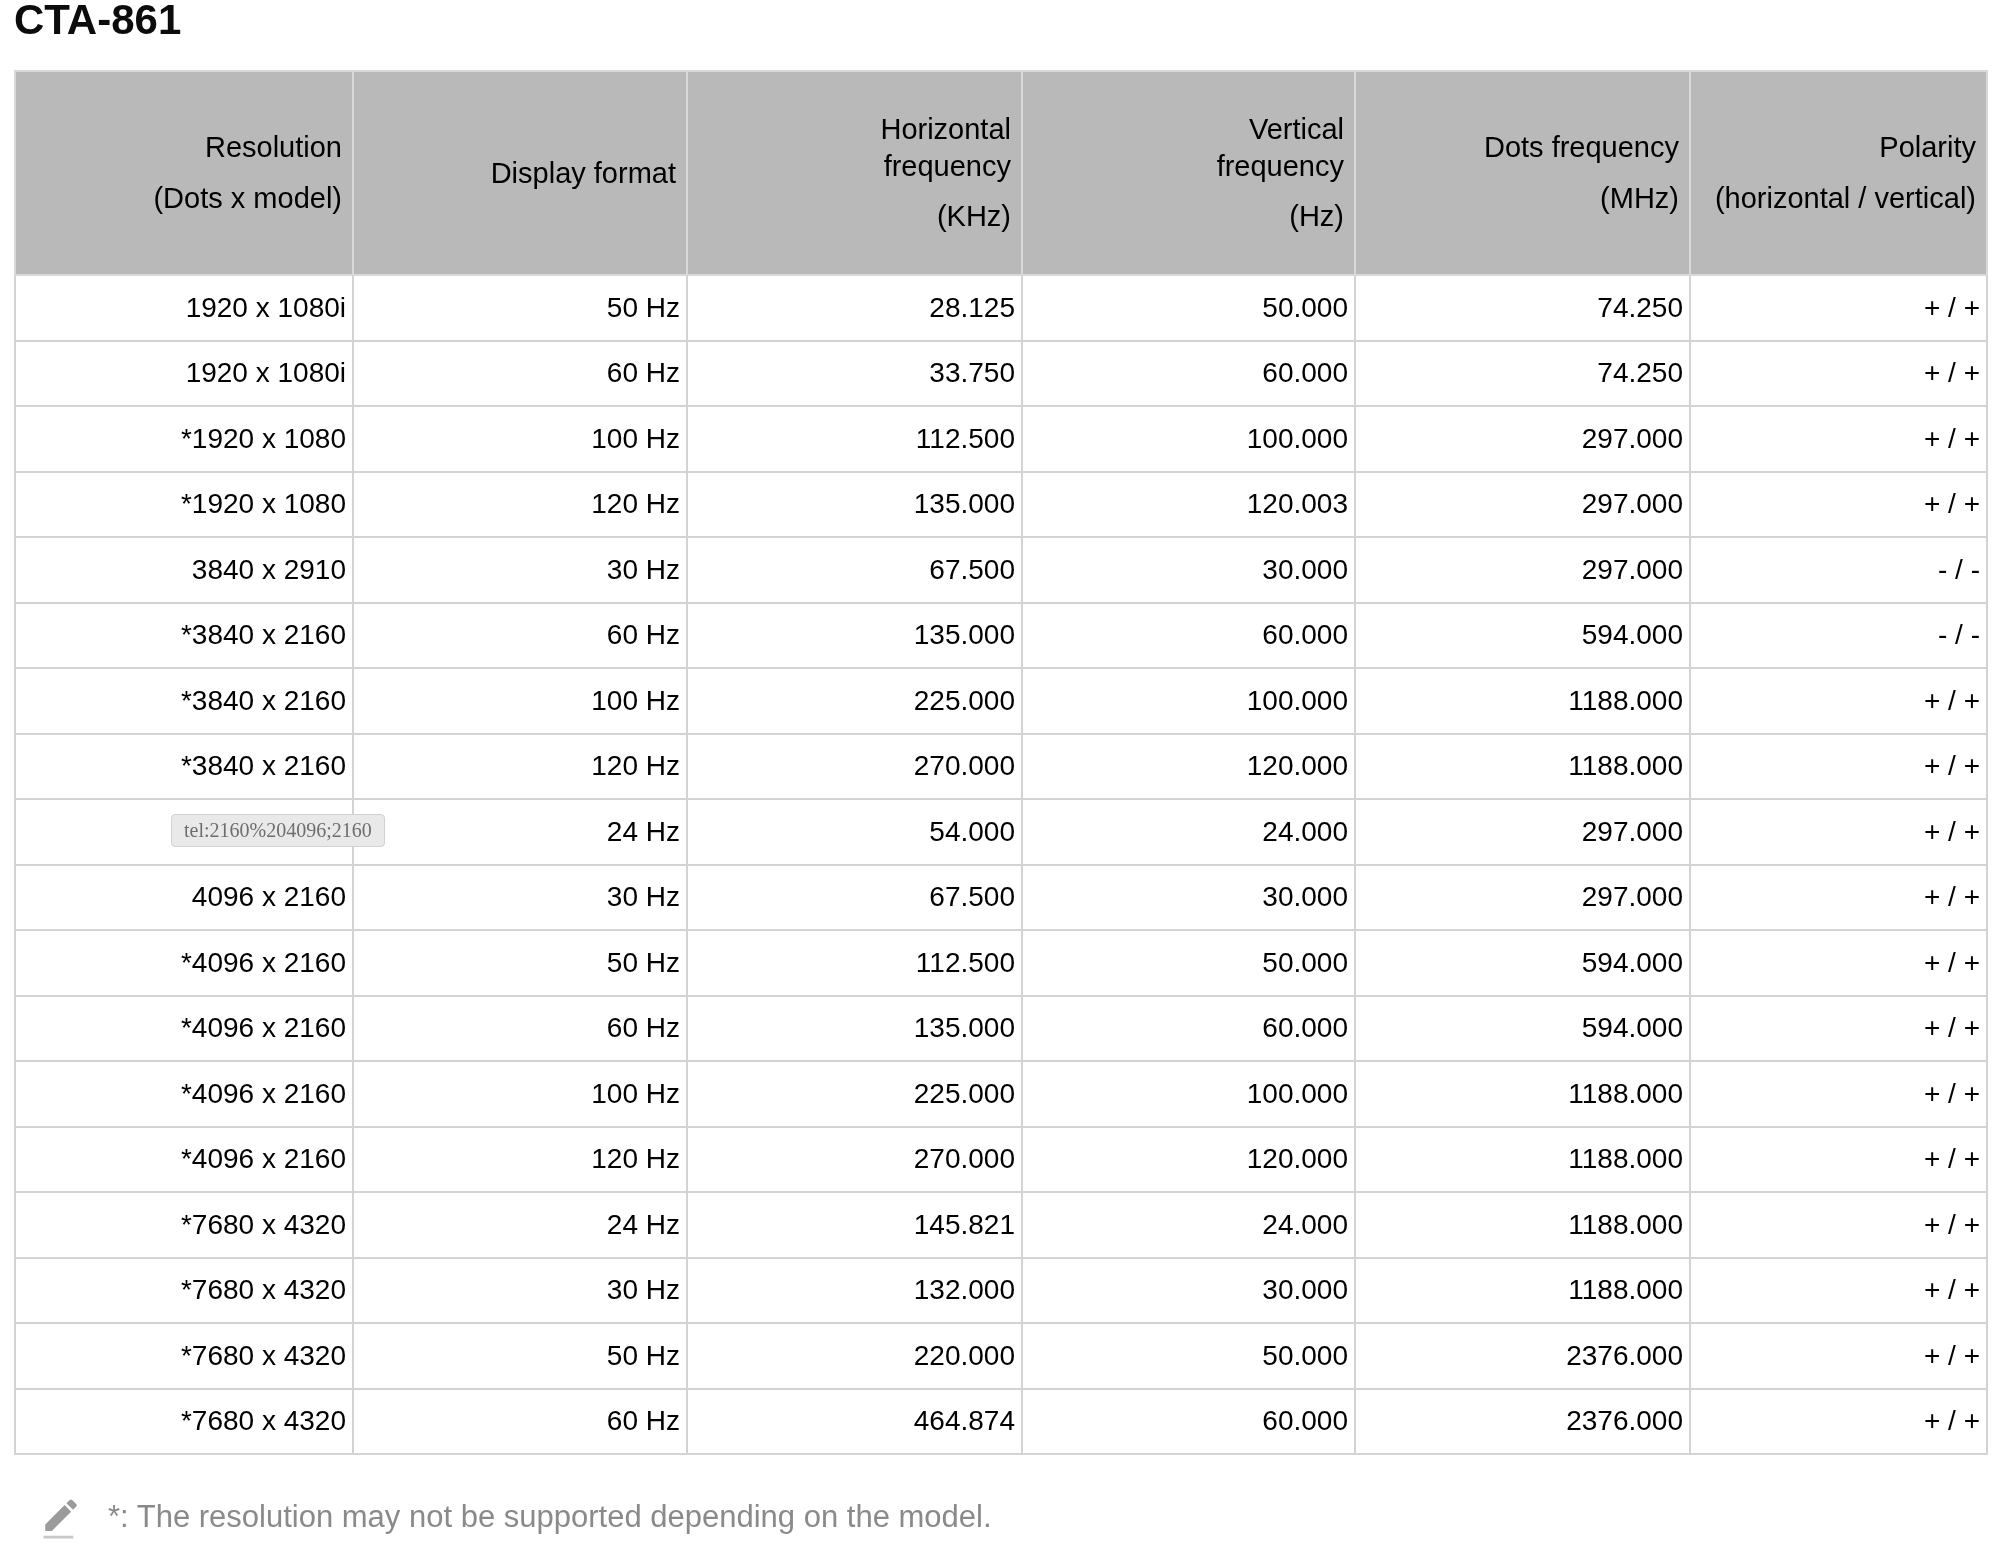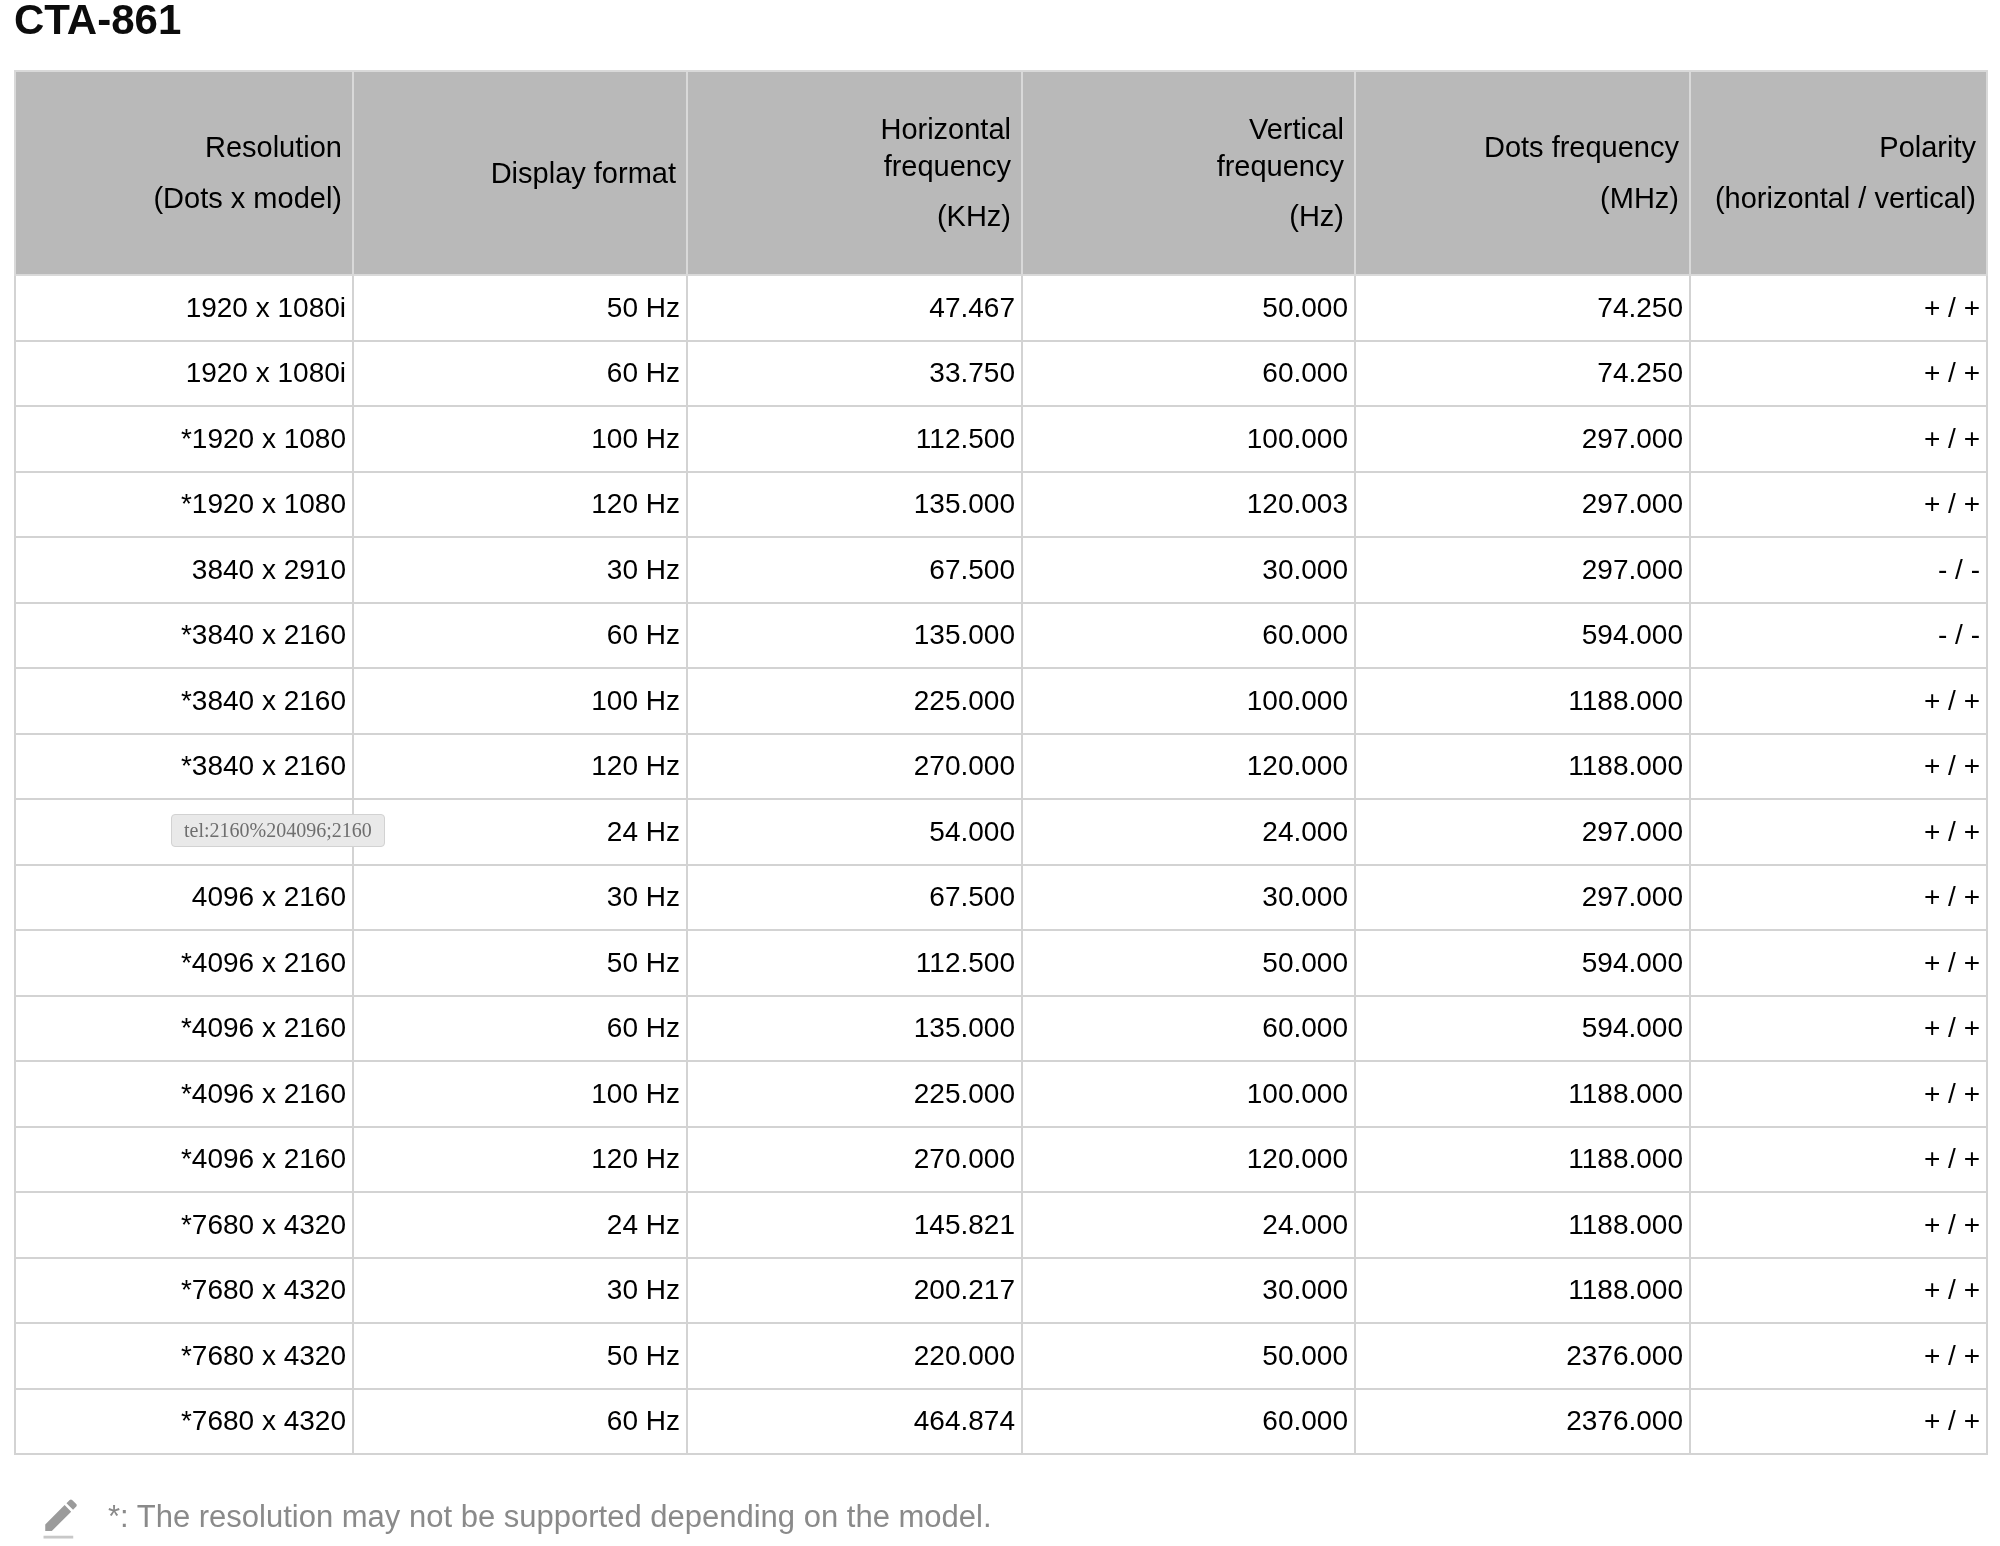--- a/index.html
+++ b/index.html
@@ -116,21 +116,21 @@
         <th>
           <div class="h-main">Polarity</div>
           <div class="h-sub">(horizontal / vertical)</div>
         </th>
       </tr>
   </thead>
   <tbody>
       <tr>
         <td>1920 x 1080i</td>
         <td>50 Hz</td>
-        <td>47.467</td>
+        <td>28.125</td>
         <td>50.000</td>
         <td>74.250</td>
         <td>+ / +</td>
       </tr>
       <tr>
         <td>1920 x 1080i</td>
         <td>60 Hz</td>
         <td>33.750</td>
         <td>60.000</td>
         <td>74.250</td>
@@ -236,21 +236,21 @@
         <td>*7680 x 4320</td>
         <td>24 Hz</td>
         <td>145.821</td>
         <td>24.000</td>
         <td>1188.000</td>
         <td>+ / +</td>
       </tr>
       <tr>
         <td>*7680 x 4320</td>
         <td>30 Hz</td>
-        <td>200.217</td>
+        <td>132.000</td>
         <td>30.000</td>
         <td>1188.000</td>
         <td>+ / +</td>
       </tr>
       <tr>
         <td>*7680 x 4320</td>
         <td>50 Hz</td>
         <td>220.000</td>
         <td>50.000</td>
         <td>2376.000</td>

